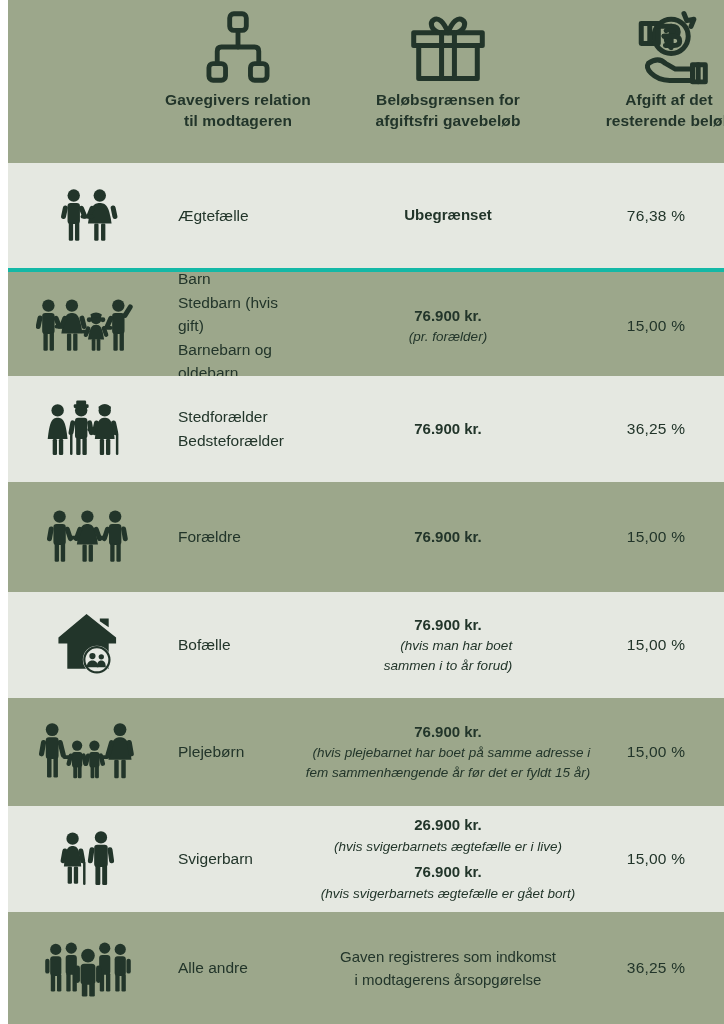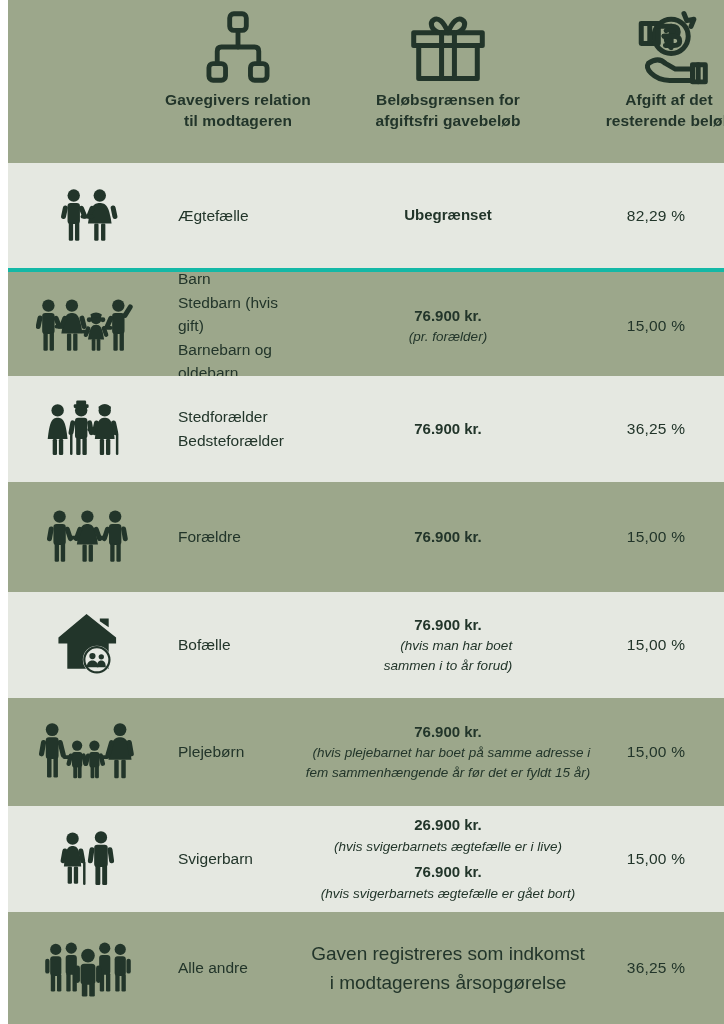--- a/index.html
+++ b/index.html
@@ -113,21 +113,21 @@
     white-space: pre-line;
   }
   .amt-note {
     font-size: 13.5px;
     font-style: italic;
     line-height: 1.5;
     white-space: pre-line;
     text-align: right;
   }
   .amt-plain {
-    font-size: 19px;
+    font-size: 15px;
     line-height: 1.55;
     white-space: pre-line;
   }
   .cell-rate {
     position: absolute;
     left: 598px;
     top: 0;
     width: 100px;
     height: 100%;
     display: flex;
@@ -215,21 +215,21 @@
           <rect x="50" y="33" width="8" height="22" rx="4" transform="rotate(22 54 44)"></rect>
           <rect x="88" y="33" width="8" height="22" rx="4" transform="rotate(-12 92 44)"></rect>
           <rect x="38" y="48" width="22" height="6" rx="3"></rect>
         </g>
       </svg>
     </div>
     <div class="cell-relation">Ægtefælle</div>
     <div class="cell-amount">
       <div class="amt-main">Ubegrænset</div>
     </div>
-    <div class="cell-rate">82,29 %</div>
+    <div class="cell-rate">76,38 %</div>
   </div>
 
   <div class="row dark" style="top:272px;height:108px;">
     <div class="cell-icon">
       <svg width="104" height="62" viewBox="0 0 168 100">
         <g class="glyph">
           <circle cx="20" cy="17" r="10"></circle>
           <rect x="10" y="29" width="20" height="34" rx="5"></rect>
           <rect x="12" y="60" width="7" height="30" rx="2"></rect>
           <rect x="22" y="60" width="7" height="30" rx="2"></rect>

